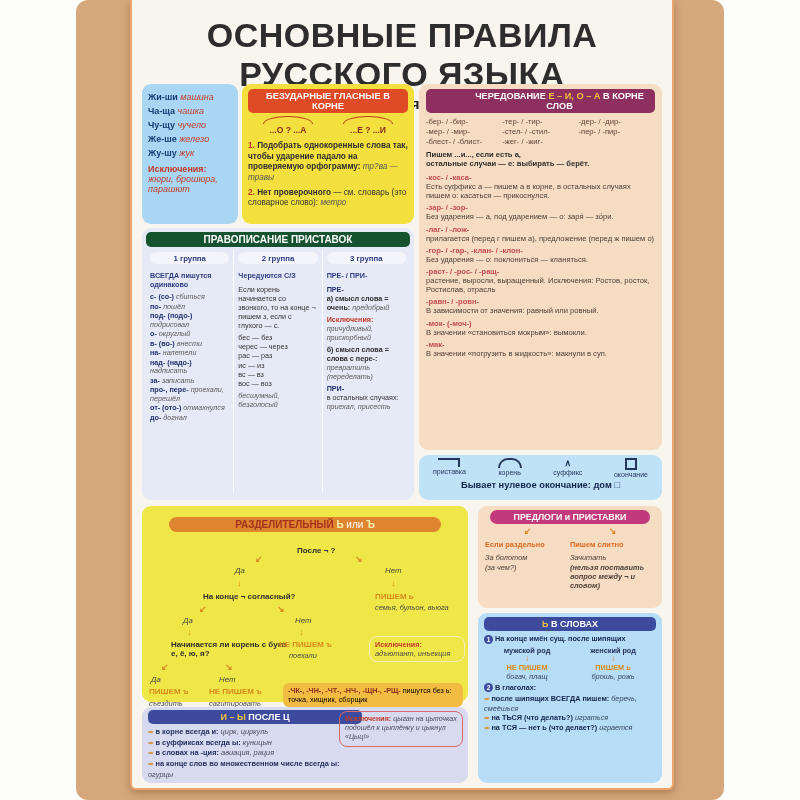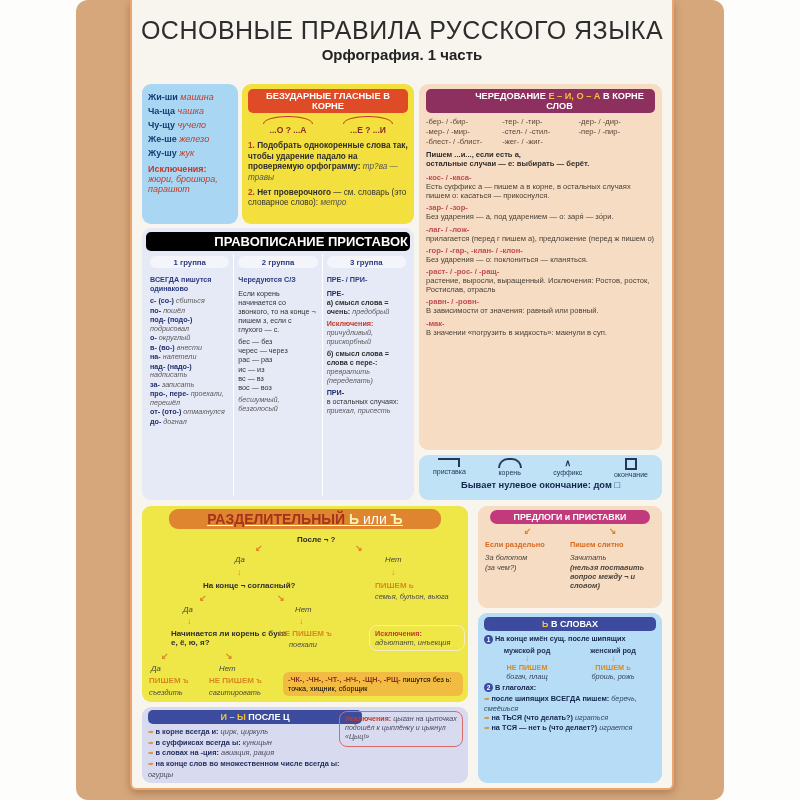--- a/index.html
+++ b/index.html
@@ -1,18 +1,18 @@
 <!DOCTYPE html>
 <html><head>
 <meta charset="utf-8">
 <style>
   html,body{margin:0;padding:0;width:800px;height:800px;background:#fdfdfb;font-family:"Liberation Sans",sans-serif;}
   .backdrop{position:absolute;left:76px;top:0;width:648px;height:800px;background:#d7a77c;border-radius:12px;}
   .poster{position:absolute;left:130px;top:0;width:540px;height:788px;background:#f8f5ef;border:2px solid #eda46e;border-top:none;border-radius:0 0 6px 6px;box-shadow:0 3px 8px rgba(90,50,20,.35);}
-  .ptitle{margin-top:16px;text-align:center;font-size:25px;font-weight:400;color:#2d2d2d;letter-spacing:.5px;}
+  .ptitle{margin-top:16px;text-align:center;font-size:34px;font-weight:700;color:#2d2d2d;letter-spacing:.5px;}
   .psub{text-align:center;font-size:15px;font-weight:700;color:#222;margin-top:1px;}
   .box{position:absolute;border-radius:9px;box-sizing:border-box;}
   .hdr{border-radius:5px;color:#fff;font-weight:700;text-align:center;padding:2px 2px;}
   
   .zhishi{background:#a9d6f2;padding:8px 6px;font-size:9px;}
   .zh-line{margin-bottom:4px;color:#173c74;font-weight:700;}
   .zh-ex{color:#c23a28;font-style:italic;font-weight:400;}
   .red-label{color:#c23a28;font-weight:700;margin-top:6px;}
   .red-italic{color:#c23a28;font-style:italic;}
   
@@ -30,21 +30,21 @@
   .alt .hdr{background:#8d2f5f;font-size:9.2px;margin-bottom:4px;padding-left:40px;}
   .hdr-accent{color:#f2c23c;}
   .pairs-grid{display:flex;flex-wrap:wrap;margin-bottom:3px;}
   .pairs-grid .pair{width:33.3%;color:#5b4438;margin-bottom:1px;}
   .alt-rule{margin:2px 0 4px;line-height:1.25;}
   .alt-block{margin-bottom:3px;line-height:1.2;}
   .alt-root{color:#c24b56;font-weight:700;}
   .alt-text{color:#4a4038;}
   
   .pref{background:#e6e9f6;padding:4px;font-size:7.2px;}
-  .pref .hdr{background:#000000;font-size:13px;margin-bottom:3px;text-align:right;}
+  .pref .hdr{background:#14532d;font-size:10px;margin-bottom:3px;}
   .cols{display:flex;height:calc(100% - 22px);}
   .col{flex:1;padding:2px 4px;border-right:1.5px solid #fff;}
   .col:last-child{border-right:none;}
   .pill{background:#f4f5fb;border-radius:7px;text-align:center;color:#2c3a80;font-weight:700;font-size:7.8px;padding:1.5px 0;margin-bottom:8px;}
   .col-sub{color:#2c3a80;font-weight:700;margin-bottom:4px;line-height:1.2;}
   .g-item{line-height:1.18;margin-bottom:1px;}
   .g-p{font-weight:700;color:#20306e;}
   .g-e{font-style:italic;color:#5a5a5a;}
   .g-rule{line-height:1.25;margin-bottom:3px;color:#333;}
   .g-pair{line-height:1.3;color:#333;}
@@ -55,21 +55,21 @@
   .morph{background:#bfe2f7;padding:3px 8px;}
   .m-row{display:flex;justify-content:space-between;padding:0 6px;}
   .m-cell{text-align:center;font-size:7px;color:#24365c;}
   .sym{display:block;margin:0 auto 1px;}
   .sym-prefix{width:20px;height:7px;border-top:2px solid #24365c;border-right:2px solid #24365c;}
   .sym-root{width:20px;height:8px;border:2px solid #24365c;border-bottom:none;border-radius:10px 10px 0 0;}
   .sym-ending{width:8px;height:8px;border:2px solid #24365c;margin-top:0;}
   .m-note{font-size:9.3px;font-weight:700;color:#14254d;text-align:center;margin-top:2px;}
   
   .sep{background:#efe647;padding:3px 5px;font-size:7.6px;}
-  .sep .hdr{background:#df8530;font-size:14px;width:85%;margin:0 auto;border-radius:9px;text-decoration:underline;}
+  .sep .hdr{background:#df8530;font-size:10px;width:85%;margin:8px auto;border-radius:9px;}
   .sep-main{color:#a5321c;}
   .sep-letter{color:#f8f2b0;}
   .sep-or{color:#fff;font-weight:400;}
   .flow{position:relative;height:calc(100% - 20px);}
   .node{position:absolute;white-space:nowrap;}
   .q{font-weight:700;color:#2e2e2e;font-size:8px;padding-left:20px;}
   .yn{font-style:italic;color:#444;font-size:7.8px;}
   .fa{color:#dd8a25;font-weight:700;font-size:9px;}
   .wr{color:#d98a1d;font-weight:700;font-size:8px;}
   .fex{font-style:italic;color:#4a4a4a;font-size:7.4px;white-space:normal;}
@@ -205,20 +205,24 @@
         <div class="alt-block">
           <div class="alt-root">-раст- / -рос- / -ращ-</div>
           <div class="alt-text">растение, выросли, выращенный. Исключения: Ростов, росток, Ростислав, отрасль</div>
         </div>
 
         <div class="alt-block">
           <div class="alt-root">-равн- / -ровн-</div>
           <div class="alt-text">В зависимости от значения: равный или ровный.</div>
         </div>
 
+        <div class="alt-block">
+          <div class="alt-root">-мок- (-моч-)</div>
+          <div class="alt-text">В значении «становиться мокрым»: вымокли.</div>
+        </div>
 
         <div class="alt-block">
           <div class="alt-root">-мак-</div>
           <div class="alt-text">В значении «погрузить в жидкость»: макнули в суп.</div>
         </div>
       </div>
   </div>
 
   <div class="box pref" style="left:10px;top:228px;width:272px;height:272px;">
     <div class="hdr">ПРАВОПИСАНИЕ ПРИСТАВОК</div>

